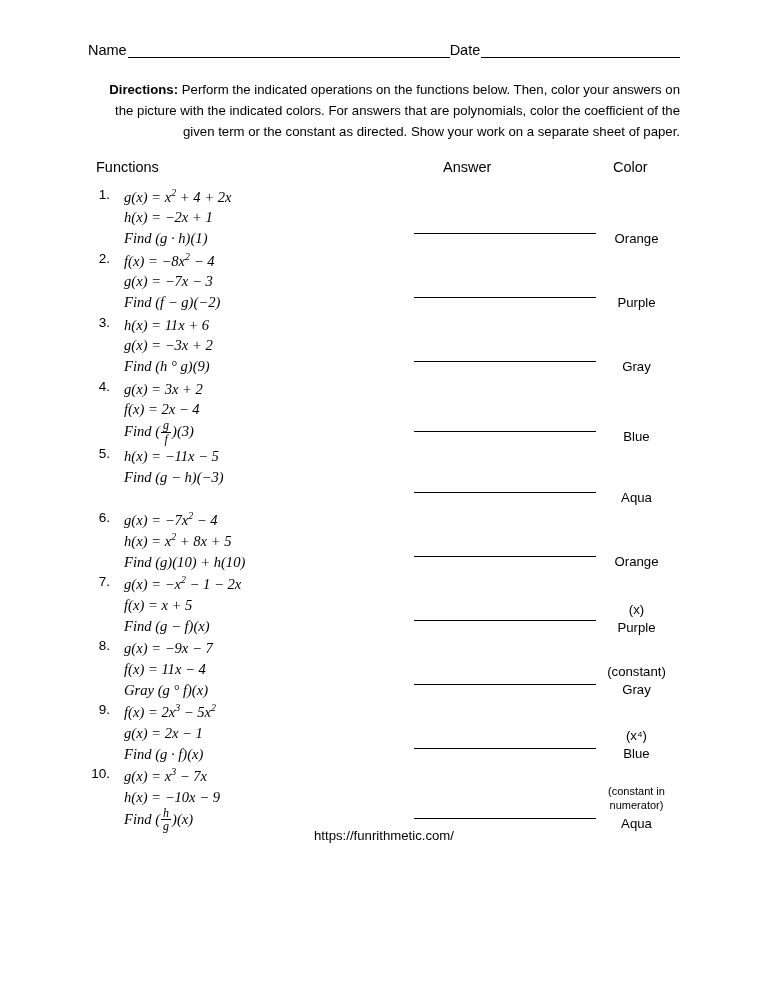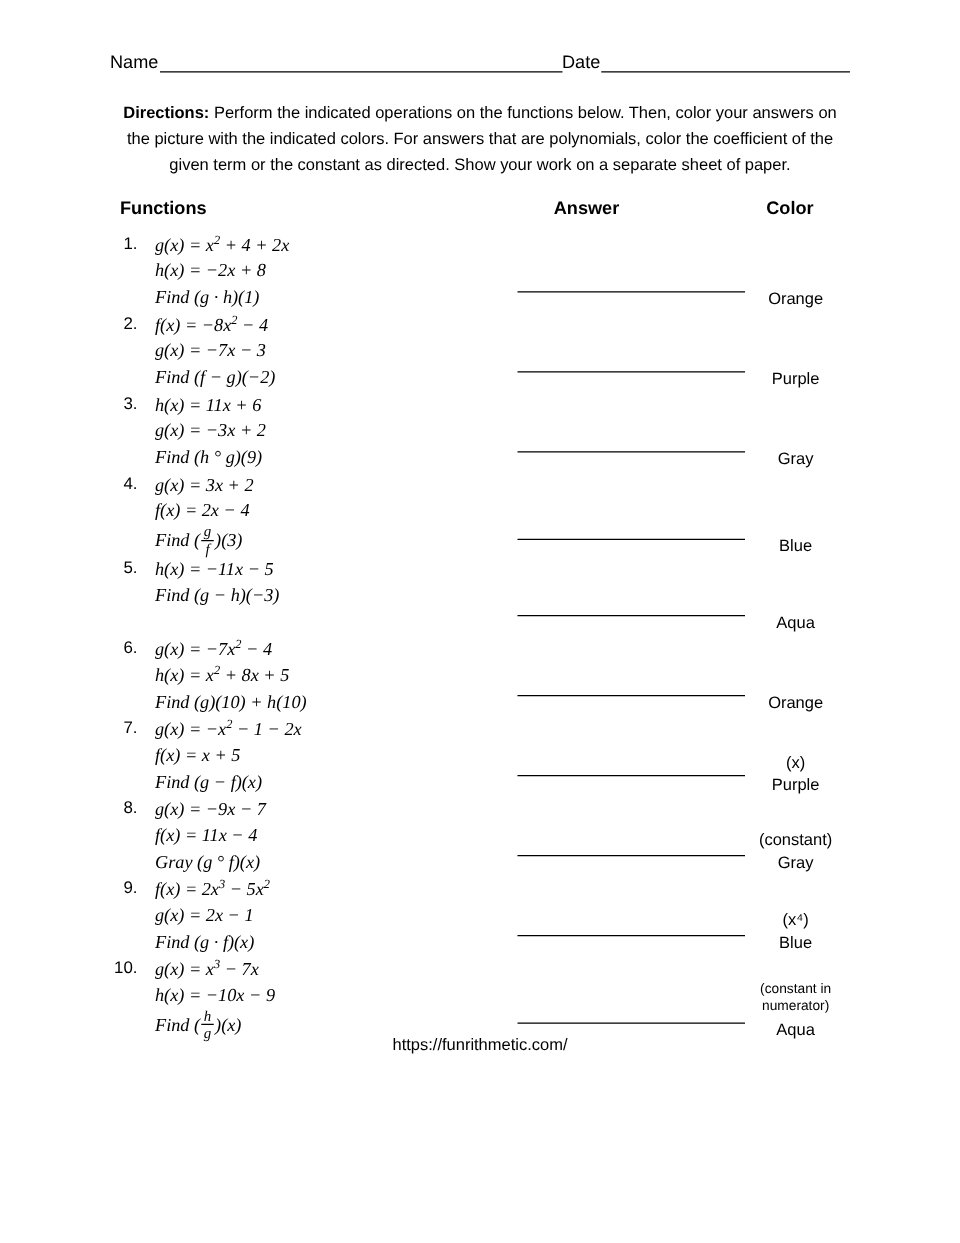--- a/index.html
+++ b/index.html
@@ -51,31 +51,30 @@
     font-weight: bold;
     margin-top: 28px;
     letter-spacing: 0.1px;
   }
 
   
   .directions {
     margin-top: 22px;
     font-size: 13.2px;
     line-height: 1.58;
-    text-align: center;
+    text-align: right;
   }
   .directions b { font-weight: bold; }
 
   
   .col-headers {
     position: relative;
     margin-top: 16px;
     height: 22px;
     font-size: 14.5px;
-    font-weight: bold;
   }
   .ch-functions { position: absolute; left: 8px; top: 0; }
   .ch-answer { position: absolute; left: 355px; top: 0; }
   .ch-color { position: absolute; left: 525px; top: 0; text-align: center; }
 
   
   .problems {
     position: relative;
     margin-top: 6px;
   }
@@ -185,21 +184,21 @@
     <span class="ch-answer">Answer</span>
     <span class="ch-color">Color</span>
   </div>
 
   <div class="problems">
 
     <div class="row">
       <div class="num">1.</div>
       <div class="funcs">
         <div class="ln">g(x) = x<sup>2</sup> + 4 + 2x</div>
-        <div class="ln">h(x) = −2x + 8</div>
+        <div class="ln">h(x) = −2x + 1</div>
         <div class="ln">Find (g · h)(1)</div>
       </div>
       <div class="answer-cell">
         <div class="ans-line" style="top:46px;"></div>
       </div>
       <div class="color-cell">
         <span class="ctext" style="top:44px;">Orange</span>
       </div>
     </div>
 

